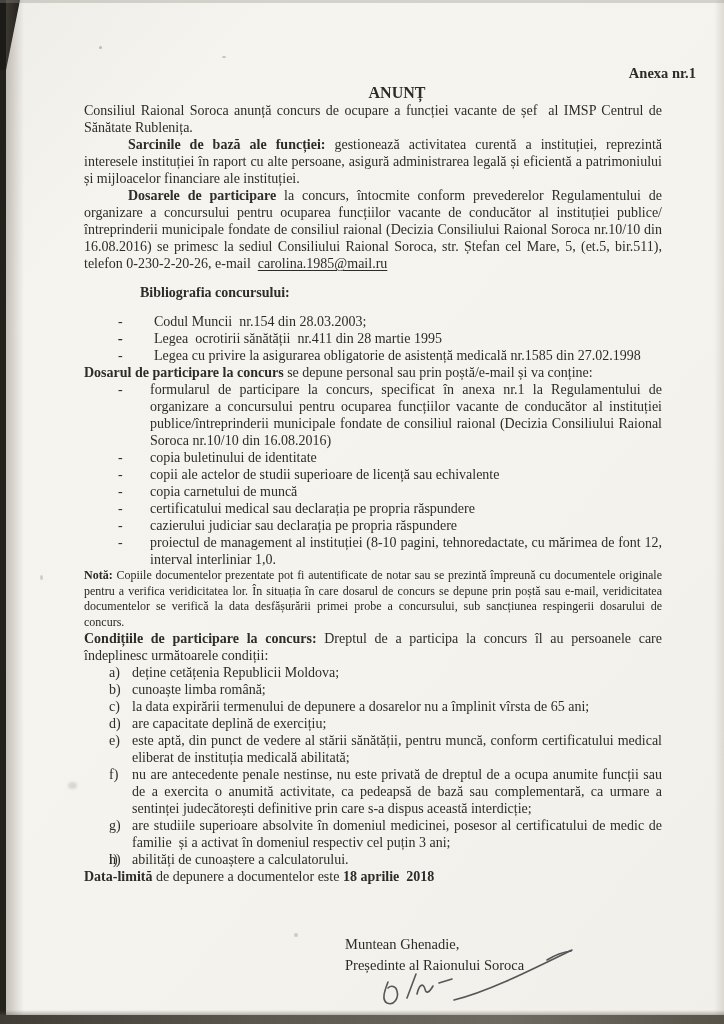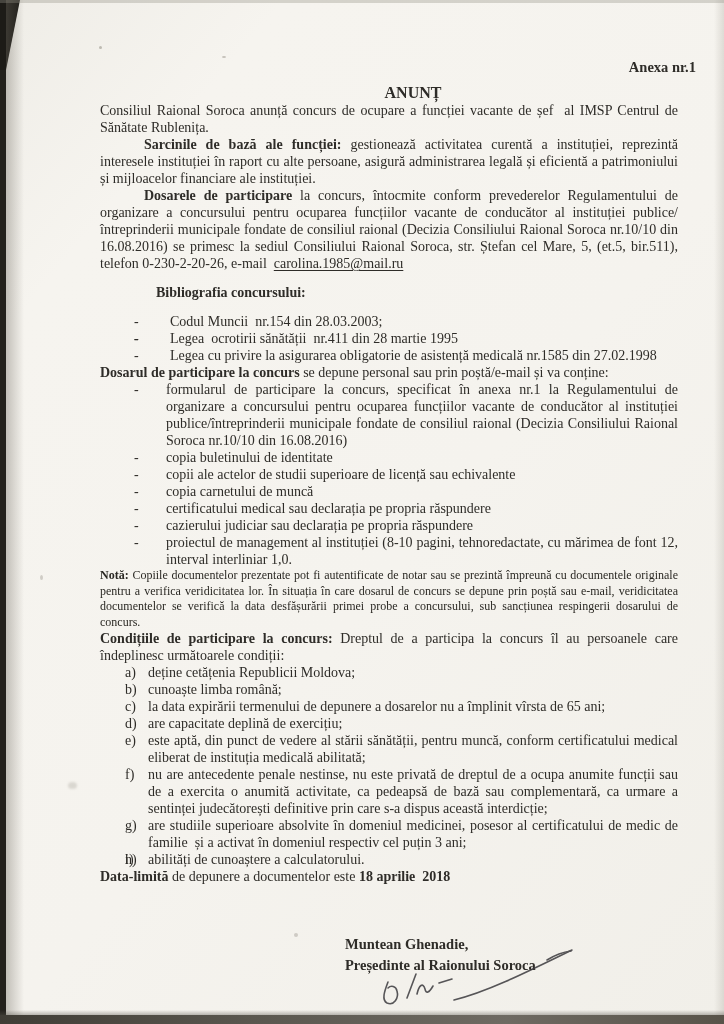--- a/index.html
+++ b/index.html
@@ -16,23 +16,23 @@
     clip-path:polygon(0 0, 100% 0, 30% 100%, 0 100%); }
   .edge-top    { position:absolute; left:0; top:0; width:100%; height:3px; background:rgba(150,145,135,.35); }
   .edge-right  { position:absolute; right:0; top:0; width:10px; height:100%;
     background:linear-gradient(270deg, rgba(160,155,145,.28), rgba(160,155,145,0)); }
   .edge-bottom { position:absolute; left:0; bottom:0; width:100%; height:9px;
     background:linear-gradient(90deg, #403d36 0%, #5a574f 35%, #6e6a62 70%, #585349 100%); }
   .edge-bottom-fade { position:absolute; left:0; bottom:9px; width:100%; height:5px;
     background:linear-gradient(0deg, rgba(90,87,79,.4), rgba(90,87,79,0)); }
   .speck { position:absolute; border-radius:50%; background:#8a857a; }
 
-  .annex { position:absolute; top:59px; right:28px; font-weight:bold; font-size:14.5px; }
+  .annex { position:absolute; top:65px; right:28px; font-weight:bold; font-size:14.5px; }
 
-  .content { position:absolute; left:100px; top:84px; width:578px; font-size:14px; line-height:17px; }
+  .content { position:absolute; left:84px; top:84px; width:578px; font-size:14px; line-height:17px; }
   .content span, .content b, .content i { white-space:pre-wrap; }
 
   .title { margin:0; padding-left:48px; text-align:center; font-weight:bold; font-size:16px; line-height:18px; }
 
   .para { margin:0; text-align:justify; }
   .para.indent { text-indent:44px; }
   .email { text-decoration:underline; text-underline-offset:2px; }
 
   .subhead { margin:12px; padding-left:44px; font-weight:bold; }
 
@@ -41,21 +41,21 @@
   ul.dlist.biblio li { padding-left:70px; }
   ul.dlist.dossier li { padding-left:66px; }
   ul.dlist li .marker { position:absolute; left:34px; }
 
   ul.llist { list-style:none; margin:0; padding:0; }
   ul.llist li { position:relative; padding-left:48px; text-align:justify; }
   ul.llist li .letter { position:absolute; left:25px; }
 
   .note { margin:0; font-size:12px; line-height:15.5px; text-align:justify; color:#2a2823; }
 
-  .signature { position:absolute; left:345px; top:934px; font-size:14.5px; line-height:21px;font-weight:bold; }
+  .signature { position:absolute; left:345px; top:934px; font-size:14.5px; line-height:21px; }
   .sig-svg { position:absolute; left:12px; top:12px; z-index:2; }
 </style>
 </head>
 <body>
 
 <div class="page">
 
   <div class="edge-left"></div>
   <div class="edge-left-wedge"></div>
   <div class="edge-left-fade"></div>

